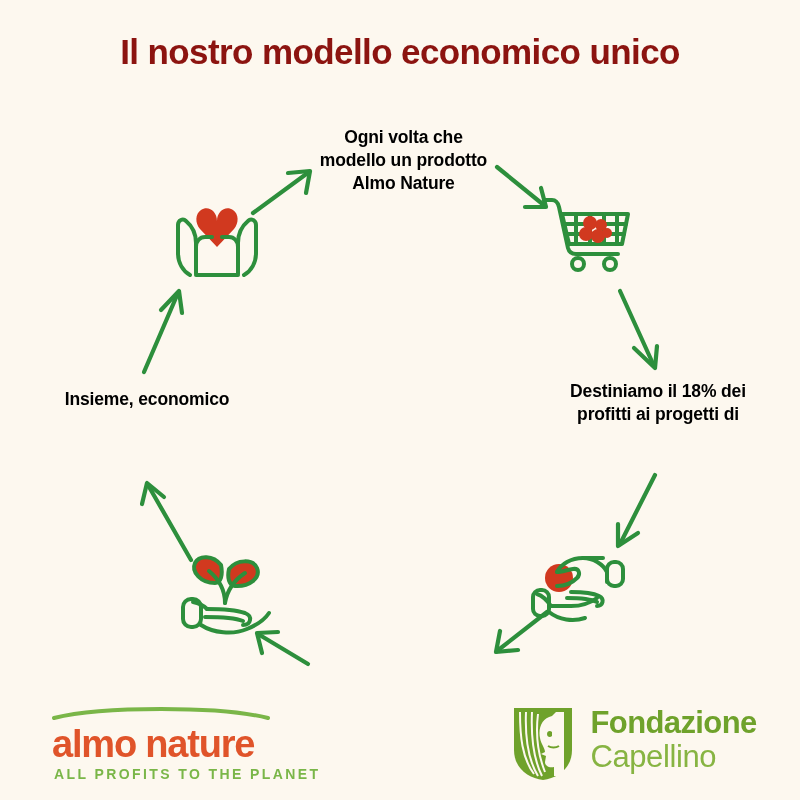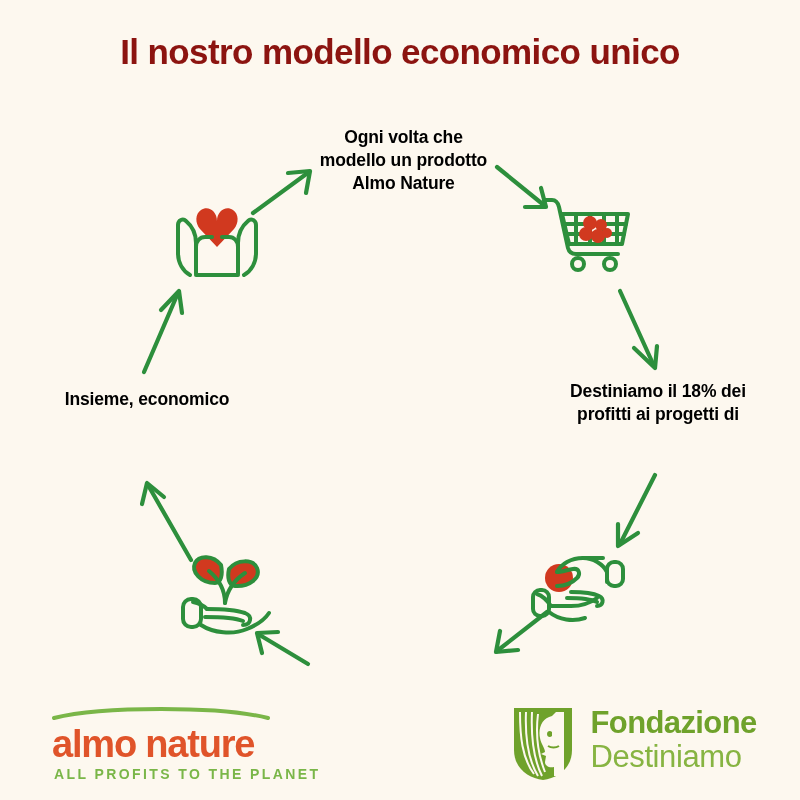--- a/index.html
+++ b/index.html
@@ -283,17 +283,17 @@
         <path d="M26,8 C24,24 25,46 33,66"></path>
       </g>
       <path d="M40,10 C30,12 26,22 28,32 C29,38 33,42 33,46 L29,48 L34,50 L33,56 C33,60 37,62 42,61
                L42,70 L52,70 L52,6 L44,6 Z" fill="#fdf8ef"></path>
       <path d="M40,26 C38,24 35,25 35,28 C35,31 38,32 40,30" fill="#6fa22b"></path>
       <path d="M36,40 C39,42 44,42 47,40" fill="none" stroke="#6fa22b" stroke-width="2"></path>
       <path d="M52,40 L58,40 L58,48 L52,48 Z" fill="#6fa22b"></path>
     </svg>
     <div class="fond-text-wrap">
       <div class="fond-l1">Fondazione</div>
-      <div class="fond-l2">Destiniamo</div>
+      <div class="fond-l2">Capellino</div>
     </div>
   </div>
 
 </div>
 
 </body></html>

